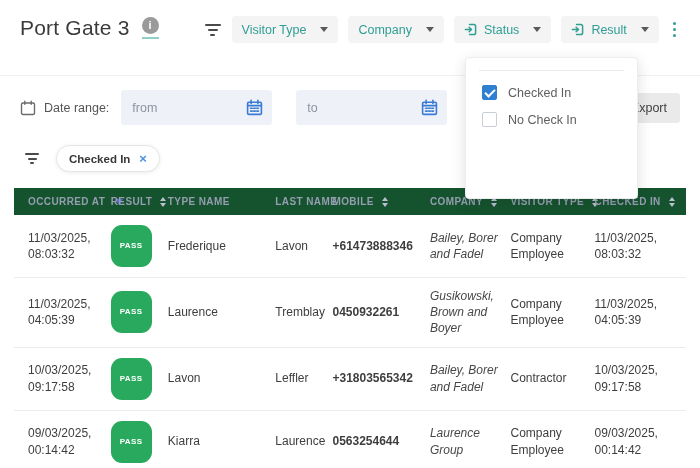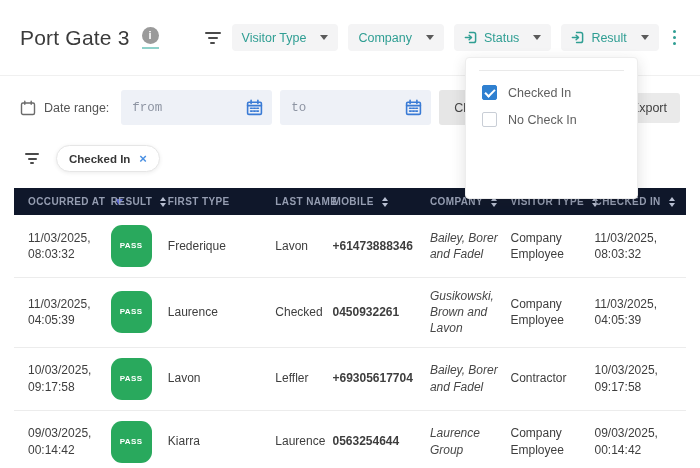--- a/index.html
+++ b/index.html
@@ -1,21 +1,21 @@
 <!DOCTYPE html>
 <html><head>
 <meta charset="utf-8">
 <style>
   * { margin:0; padding:0; box-sizing:border-box; }
   html,body { background:#fff; }
   body { font-family:"Liberation Sans", sans-serif; }
   .page { position:relative; width:700px; height:468px; background:#fff; overflow:hidden; }
 
   
-  .topbar { display:flex; align-items:center; height:76px; padding:4px 20px; border-bottom:1px solid #f0f0f0; }
+  .topbar { display:flex; align-items:flex-start; height:76px; padding:16px 20px; border-bottom:1px solid #f0f0f0; }
   .title-wrap { display:flex; align-items:center; gap:12px; }
   .page-title { font-size:21px; font-weight:500; color:#3b3b3b; letter-spacing:.2px; }
   .info-wrap { display:inline-flex; flex-direction:column; align-items:center; padding-bottom:3px; border-bottom:2px solid #8fd1ca; }
   .info-icon { width:17px; height:17px; border-radius:50%; background:#9a9a9a; color:#fff; font-size:11px; font-weight:700; display:flex; align-items:center; justify-content:center; line-height:1; }
   .top-right { margin-left:auto; display:flex; align-items:center; gap:10px; }
   .filter-lines { display:flex; flex-direction:column; align-items:center; gap:3px; width:18px; }
   .filter-lines i { display:block; height:2px; background:#4a4a4a; border-radius:1px; }
   .filter-lines i:nth-child(1){ width:16px; }
   .filter-lines i:nth-child(2){ width:10px; }
   .filter-lines i:nth-child(3){ width:5px; }
@@ -23,41 +23,41 @@
   .fbtn .fb-icon { display:inline-flex; margin-right:7px; }
   .fbtn .caret { margin-left:14px; width:0; height:0; border-left:4px solid transparent; border-right:4px solid transparent; border-top:5px solid #5a5a5a; }
   .fbtn-label { white-space:nowrap; }
   .ellipsis-v { display:flex; flex-direction:column; gap:2.5px; padding:2px 4px; cursor:pointer; }
   .ellipsis-v i { width:3.2px; height:3.2px; border-radius:50%; background:#2f9e93; }
 
   
   .daterow { display:flex; align-items:center; padding:14px 20px 10px 20px; }
   .cal-outline { margin-right:8px; display:inline-flex; }
   .dr-label { font-size:12.5px; color:#555; margin-right:12px; white-space:nowrap; }
-  .date-input-wrap { position:relative; margin-right:8px;font-family:Liberation Mono, monospace; }
+  .date-input-wrap { position:relative; margin-right:24px; }
   .date-input { width:151px; height:35px; background:#eef1f7; border:none; border-radius:3px; padding:0 32px 0 11px; font-family:inherit; font-size:12.5px; color:#444; }
   .date-input::placeholder { color:#8d94a2; opacity:1; }
   .cal-blue { position:absolute; right:9px; top:9px; pointer-events:none; }
   .clear-btn { height:35px; padding:0 15px; background:#e6e6e6; border:none; border-radius:3px; font-family:inherit; font-size:12.5px; color:#454545; cursor:pointer; }
   .export-btn { margin-left:auto; display:flex; align-items:center; gap:7px; height:30px; padding:0 13px; background:#eaeaea; border:none; border-radius:3px; font-family:inherit; font-size:12.5px; color:#3f3f3f; cursor:pointer; }
 
   
   .chiprow { display:flex; align-items:center; gap:16px; padding:10px 20px 12px 24px; }
   .chiprow .filter-lines { width:16px; gap:2.5px; }
   .chiprow .filter-lines i:nth-child(1){ width:14px; }
   .chiprow .filter-lines i:nth-child(2){ width:9px; }
   .chiprow .filter-lines i:nth-child(3){ width:4px; }
   .chip { display:flex; align-items:center; background:#fff; border:1px solid #e6e6e6; border-radius:15px; padding:6px 12px; box-shadow:0 1px 4px rgba(0,0,0,.08); cursor:default; }
   .chip-label { font-size:11.5px; font-weight:700; color:#373737; }
   .chip-close { margin-left:9px; color:#4a90e2; font-size:13px; font-weight:700; line-height:1; cursor:pointer; }
 
   
   .table-wrap { margin:4px 14px 0 14px; }
   table { width:100%; border-collapse:collapse; table-layout:fixed; }
-  thead tr { background:#0f172a; }
+  thead tr { background:#14532d; }
   th { padding:8px 6px; text-align:left; }
   th:first-child { padding-left:14px; }
   .th-inner { display:flex; align-items:center; gap:6px; font-size:10px; font-weight:700; letter-spacing:.4px; color:#959db1; white-space:nowrap; }
   .sort-desc { width:0; height:0; border-left:4.5px solid transparent; border-right:4.5px solid transparent; border-top:6px solid #5a67d8; margin-left:4px; }
   .sort-both { display:flex; flex-direction:column; gap:2px; margin-left:2px; }
   .sort-both b { display:block; width:0; height:0; border-left:3.5px solid transparent; border-right:3.5px solid transparent; }
   .sort-both b.up { border-bottom:4px solid #b9c0d2; }
   .sort-both b.dn { border-top:4px solid #b9c0d2; }
   td { padding:10px 6px; font-size:12px; color:#3e3e3e; border-bottom:1px solid #ececec; vertical-align:middle; line-height:1.35; }
   td:first-child { padding-left:14px; }
@@ -218,21 +218,21 @@
               <span class="th-inner">
                 <span>RESULT</span>
                 <span class="sort-both">
                   <b class="up"></b>
                   <b class="dn"></b>
                 </span>
               </span>
             </th>
           <th>
               <span class="th-inner">
-                <span>FIRST TYPE</span>
+                <span>TYPE NAME</span>
               </span>
             </th>
           <th>
               <span class="th-inner">
                 <span>LAST NAME</span>
               </span>
             </th>
           <th>
               <span class="th-inner">
                 <span>MOBILE</span>
@@ -279,32 +279,32 @@
           <td>Lavon</td>
           <td class="mobile">+61473888346</td>
           <td class="company">Bailey, Borer and Fadel</td>
           <td>Company Employee</td>
           <td>11/03/2025, 08:03:32</td>
         </tr>
         <tr>
           <td>11/03/2025, 04:05:39</td>
           <td><span class="pass-badge">PASS</span></td>
           <td>Laurence</td>
-          <td>Checked</td>
+          <td>Tremblay</td>
           <td class="mobile">0450932261</td>
-          <td class="company">Gusikowski, Brown and Lavon</td>
+          <td class="company">Gusikowski, Brown and Boyer</td>
           <td>Company Employee</td>
           <td>11/03/2025, 04:05:39</td>
         </tr>
         <tr>
           <td>10/03/2025, 09:17:58</td>
           <td><span class="pass-badge">PASS</span></td>
           <td>Lavon</td>
           <td>Leffler</td>
-          <td class="mobile">+69305617704</td>
+          <td class="mobile">+31803565342</td>
           <td class="company">Bailey, Borer and Fadel</td>
           <td>Contractor</td>
           <td>10/03/2025, 09:17:58</td>
         </tr>
         <tr>
           <td>09/03/2025, 00:14:42</td>
           <td><span class="pass-badge">PASS</span></td>
           <td>Kiarra</td>
           <td>Laurence</td>
           <td class="mobile">0563254644</td>

